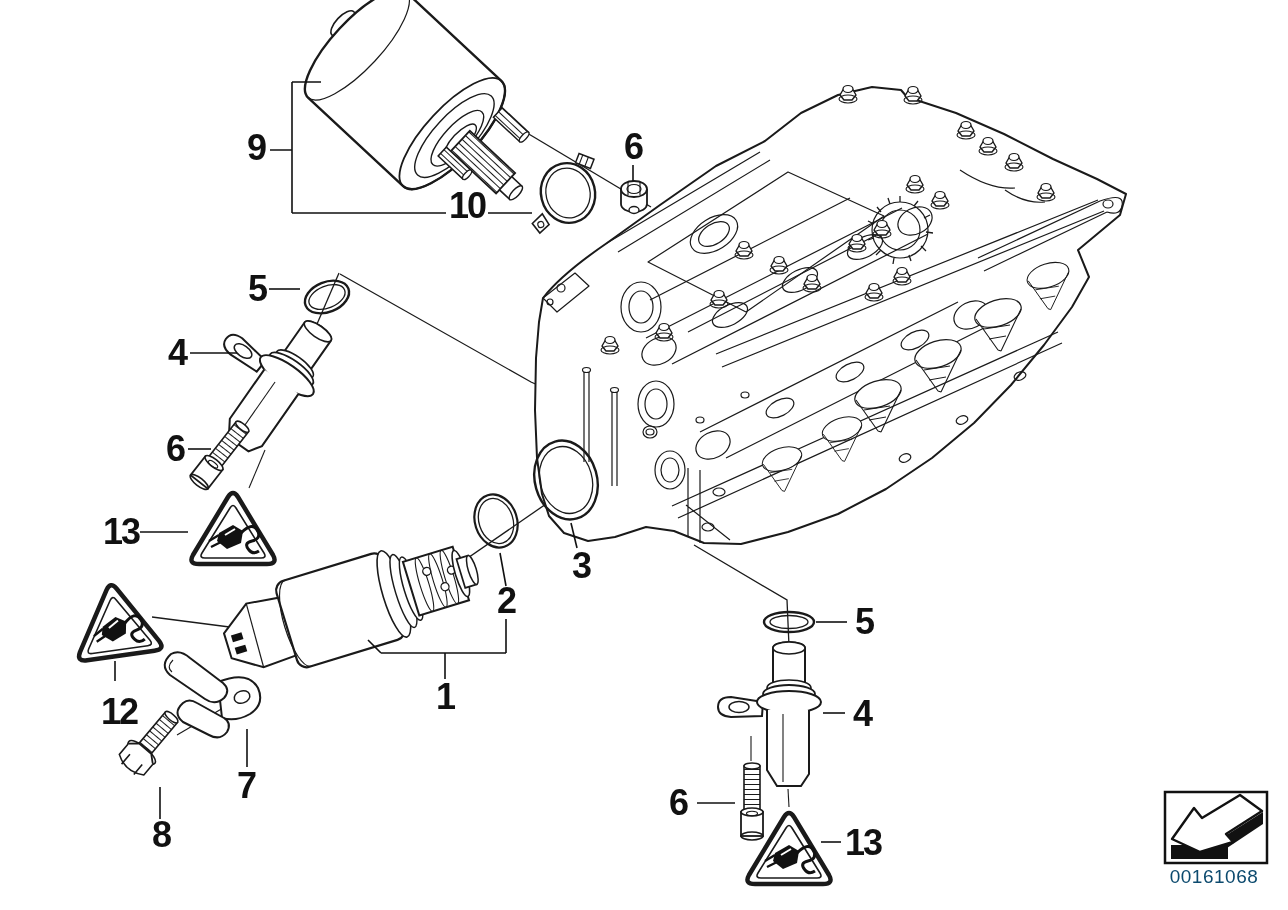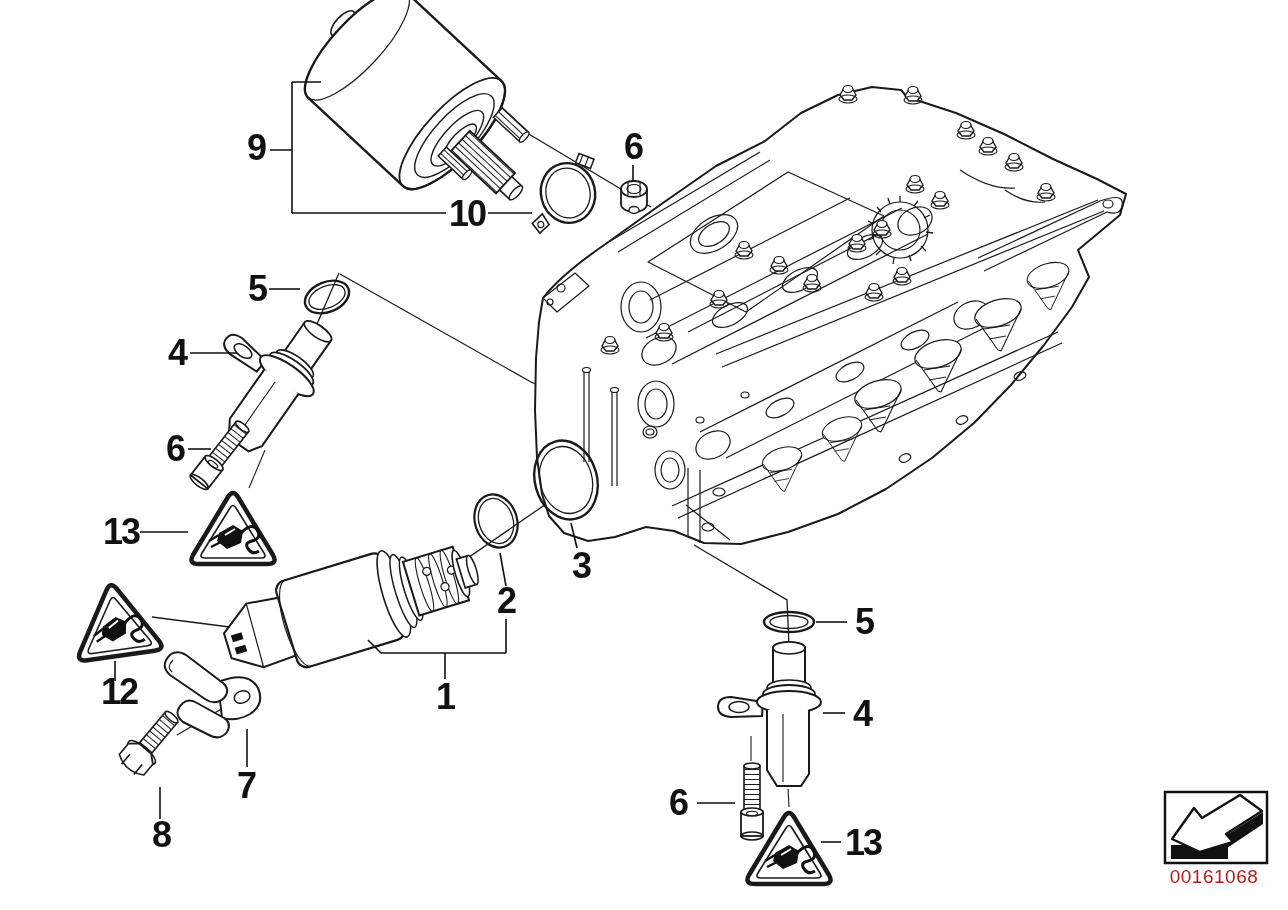--- a/index.html
+++ b/index.html
@@ -3,21 +3,21 @@
 <meta charset="utf-8">
 <style>
   html,body{margin:0;padding:0;background:#fff;}
   #stage{position:relative;width:1288px;height:910px;background:#fff;overflow:hidden;
          font-family:"Liberation Sans", sans-serif;}
   #stage svg{position:absolute;left:0;top:0;}
   .callout{position:absolute;transform:translate(-50%,-50%);
            font:700 36px "Liberation Sans", sans-serif;letter-spacing:-2px;color:#111;
            line-height:1;white-space:nowrap;cursor:pointer;}
   .diagram-id{position:absolute;transform:translate(-50%,-50%);
-           font:400 19px "Liberation Sans", sans-serif;letter-spacing:.5px;color:#b91c1c;}
+           font:400 19px "Liberation Sans", sans-serif;letter-spacing:.5px;color:#0c4a6e;}
 </style>
 </head>
 <body>
 
 <div id="stage">
 
 <svg width="1288" height="910" viewBox="0 0 1288 910">
   <defs>
     <pattern id="thr" width="120" height="5" patternUnits="userSpaceOnUse">
       <rect width="120" height="5" fill="#fff"></rect>
@@ -301,27 +301,27 @@
 
   <g>
     <rect x="1165" y="792" width="102" height="71" fill="#fff" stroke="#111" stroke-width="2.5"></rect>
     <path d="M1171,845 L1228,845 L1228,859 L1171,859 Z" fill="#111"></path>
     <path d="M1227,848 L1263,824 L1263,812 L1225,836 Z" fill="#111"></path>
     <path d="M1172,839 L1194,808 L1202,818 L1240,795 L1262,811 L1226,834 L1233,842 L1200,852 Z" fill="#fff" stroke="#111" stroke-width="2.4" stroke-linejoin="round"></path>
   </g>
 </svg>
 
   <div class="callout" style="left:256px;top:148px">9</div>
-  <div class="callout" style="left:467px;top:214px">10</div>
+  <div class="callout" style="left:467px;top:206px">10</div>
   <div class="callout" style="left:633px;top:147px">6</div>
   <div class="callout" style="left:257px;top:289px">5</div>
   <div class="callout" style="left:177px;top:353px">4</div>
   <div class="callout" style="left:175px;top:449px">6</div>
   <div class="callout" style="left:121px;top:532px">13</div>
-  <div class="callout" style="left:119px;top:692px">12</div>
+  <div class="callout" style="left:119px;top:712px">12</div>
   <div class="callout" style="left:246px;top:786px">7</div>
   <div class="callout" style="left:161px;top:835px">8</div>
   <div class="callout" style="left:445px;top:697px">1</div>
   <div class="callout" style="left:506px;top:601px">2</div>
   <div class="callout" style="left:581px;top:566px">3</div>
   <div class="callout" style="left:864px;top:622px">5</div>
   <div class="callout" style="left:862px;top:714px">4</div>
   <div class="callout" style="left:678px;top:803px">6</div>
   <div class="callout" style="left:863px;top:843px">13</div>
 

